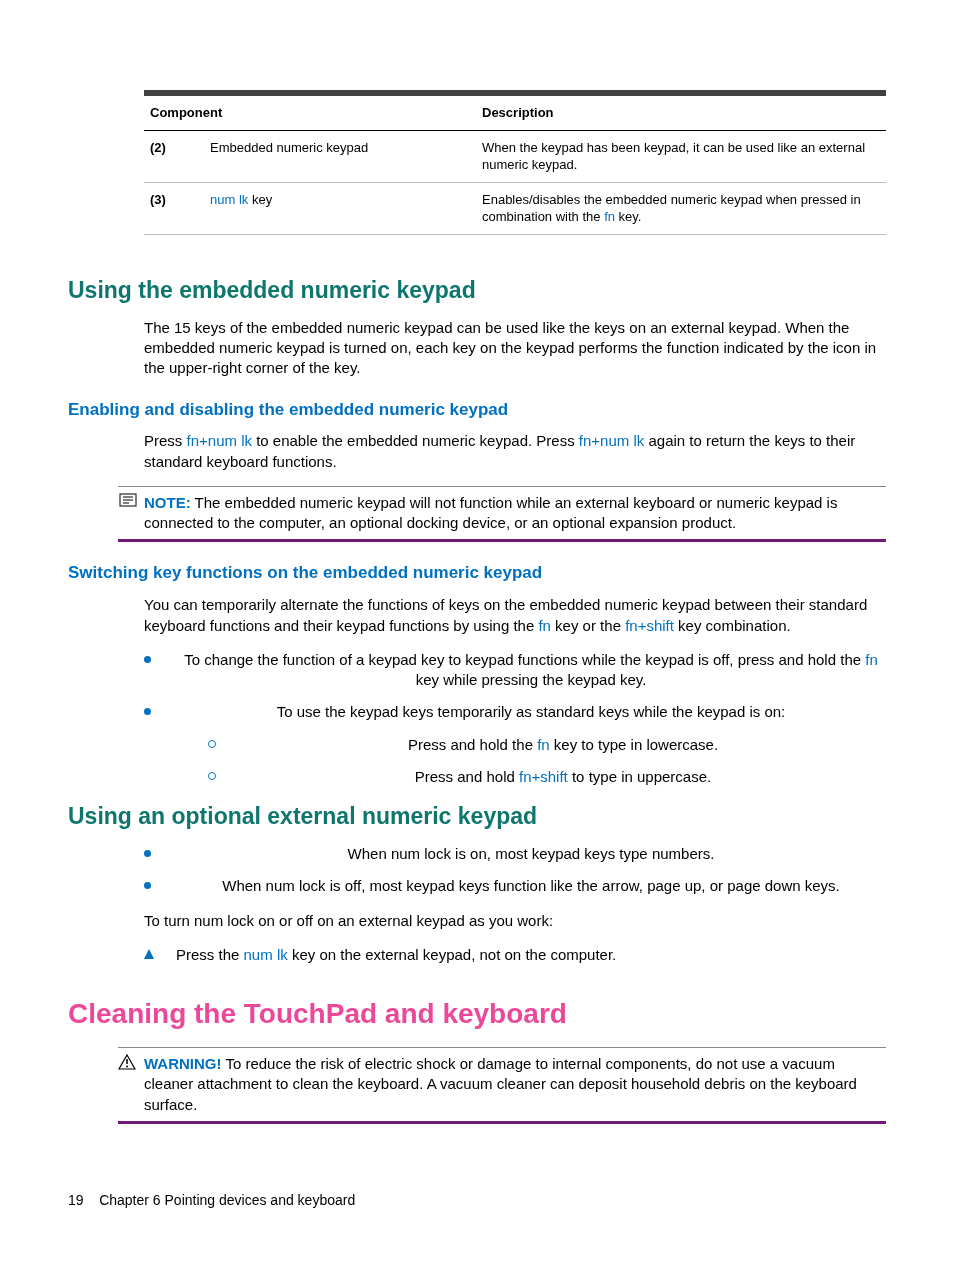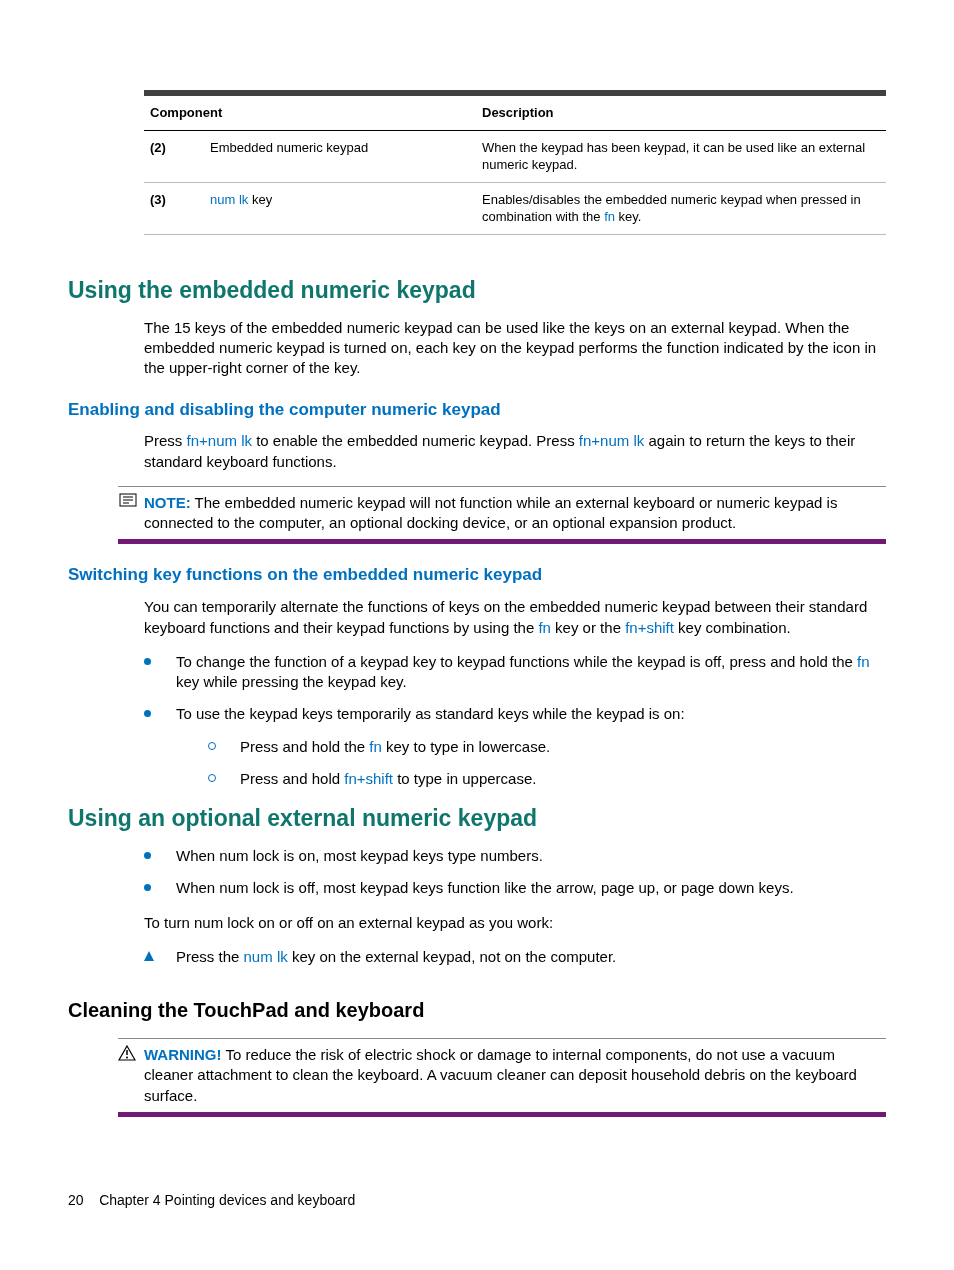--- a/index.html
+++ b/index.html
@@ -49,51 +49,52 @@
     font-weight: bold;
     margin: 0 0 12px 0;
   }
   h3.level3 {
     color: #0070c0;
     font-size: 17px;
     font-weight: bold;
     margin: 20px 0 10px 0;
   }
   h1.level1 {
-    color: #000000;
-    font-size: 20px;
+    color: #ec4899;
+    font-size: 28px;
     font-weight: bold;
     margin: 30px 0 14px 0;
   }
   .body-para {
     margin: 0 0 14px 76px;
   }
   .note-block {
     margin-left: 50px;
     border-top: 1px solid #888;
-    border-bottom: 5px solid #701a75;
+    border-bottom: 3px solid #701a75;
     padding: 6px 0 6px 0;
     margin-bottom: 18px;
     display: flex;
   }
   .note-icon-cell { width: 26px; flex: 0 0 26px; }
   .note-icon {
     display: inline-block;
     width: 20px;
     text-align: center;
     font-size: 14px;
     color: #000;
   }
   .note-text { flex: 1; line-height: 1.35; }
   .note-label { color: #0070c0; font-weight: bold; }
   .warn-label { color: #0070c0; font-weight: bold; }
   ul.bullets {
     list-style: none;
     padding: 0;
     margin: 0 0 14px 76px;
+    text-align: center;
   }
   ul.bullets > li {
     position: relative;
     padding-left: 32px;
     margin-bottom: 12px;
   }
   ul.bullets > li::before {
     content: "";
     position: absolute;
     left: 0;
@@ -185,21 +186,21 @@
             <span>Enables/disables the embedded numeric keypad when pressed in combination with the </span><span class="keytext">fn</span><span> key.</span>
           </td>
         </tr>
       </tbody>
     </table>
   </div>
 
   <h2 class="level2">Using the embedded numeric keypad</h2>
   <p class="body-para">The 15 keys of the embedded numeric keypad can be used like the keys on an external keypad. When the embedded numeric keypad is turned on, each key on the keypad performs the function indicated by the icon in the upper-right corner of the key.</p>
 
-  <h3 class="level3">Enabling and disabling the computer numeric keypad</h3>
+  <h3 class="level3">Enabling and disabling the embedded numeric keypad</h3>
   <p class="body-para">
     <span>Press </span><span class="keytext">fn+num lk</span><span> to enable the embedded numeric keypad. Press </span><span class="keytext">fn+num lk</span><span> again to return the keys to their standard keyboard functions.</span>
   </p>
 
   <div class="note-block">
     <div class="note-icon-cell">
       <span class="note-icon">
         <svg width="18" height="16" viewBox="0 0 18 16">
             <rect x="1" y="1" width="16" height="12" fill="none" stroke="#000" stroke-width="1"></rect>
             <line x1="4" y1="4" x2="14" y2="4" stroke="#000"></line>
@@ -262,16 +263,16 @@
             <circle cx="9" cy="12.5" r="1" fill="#000"></circle>
           </svg>
       </span>
     </div>
     <div class="note-text">
       <span class="warn-label">WARNING!</span><span> To reduce the risk of electric shock or damage to internal components, do not use a vacuum cleaner attachment to clean the keyboard. A vacuum cleaner can deposit household debris on the keyboard surface.</span>
     </div>
   </div>
 
   <div class="footer">
-    <span>20</span>&nbsp;&nbsp;&nbsp;&nbsp;<span>Chapter 4   Pointing devices and keyboard</span>
+    <span>19</span>&nbsp;&nbsp;&nbsp;&nbsp;<span>Chapter 6   Pointing devices and keyboard</span>
   </div>
 
 </div>
 
 </body></html>

